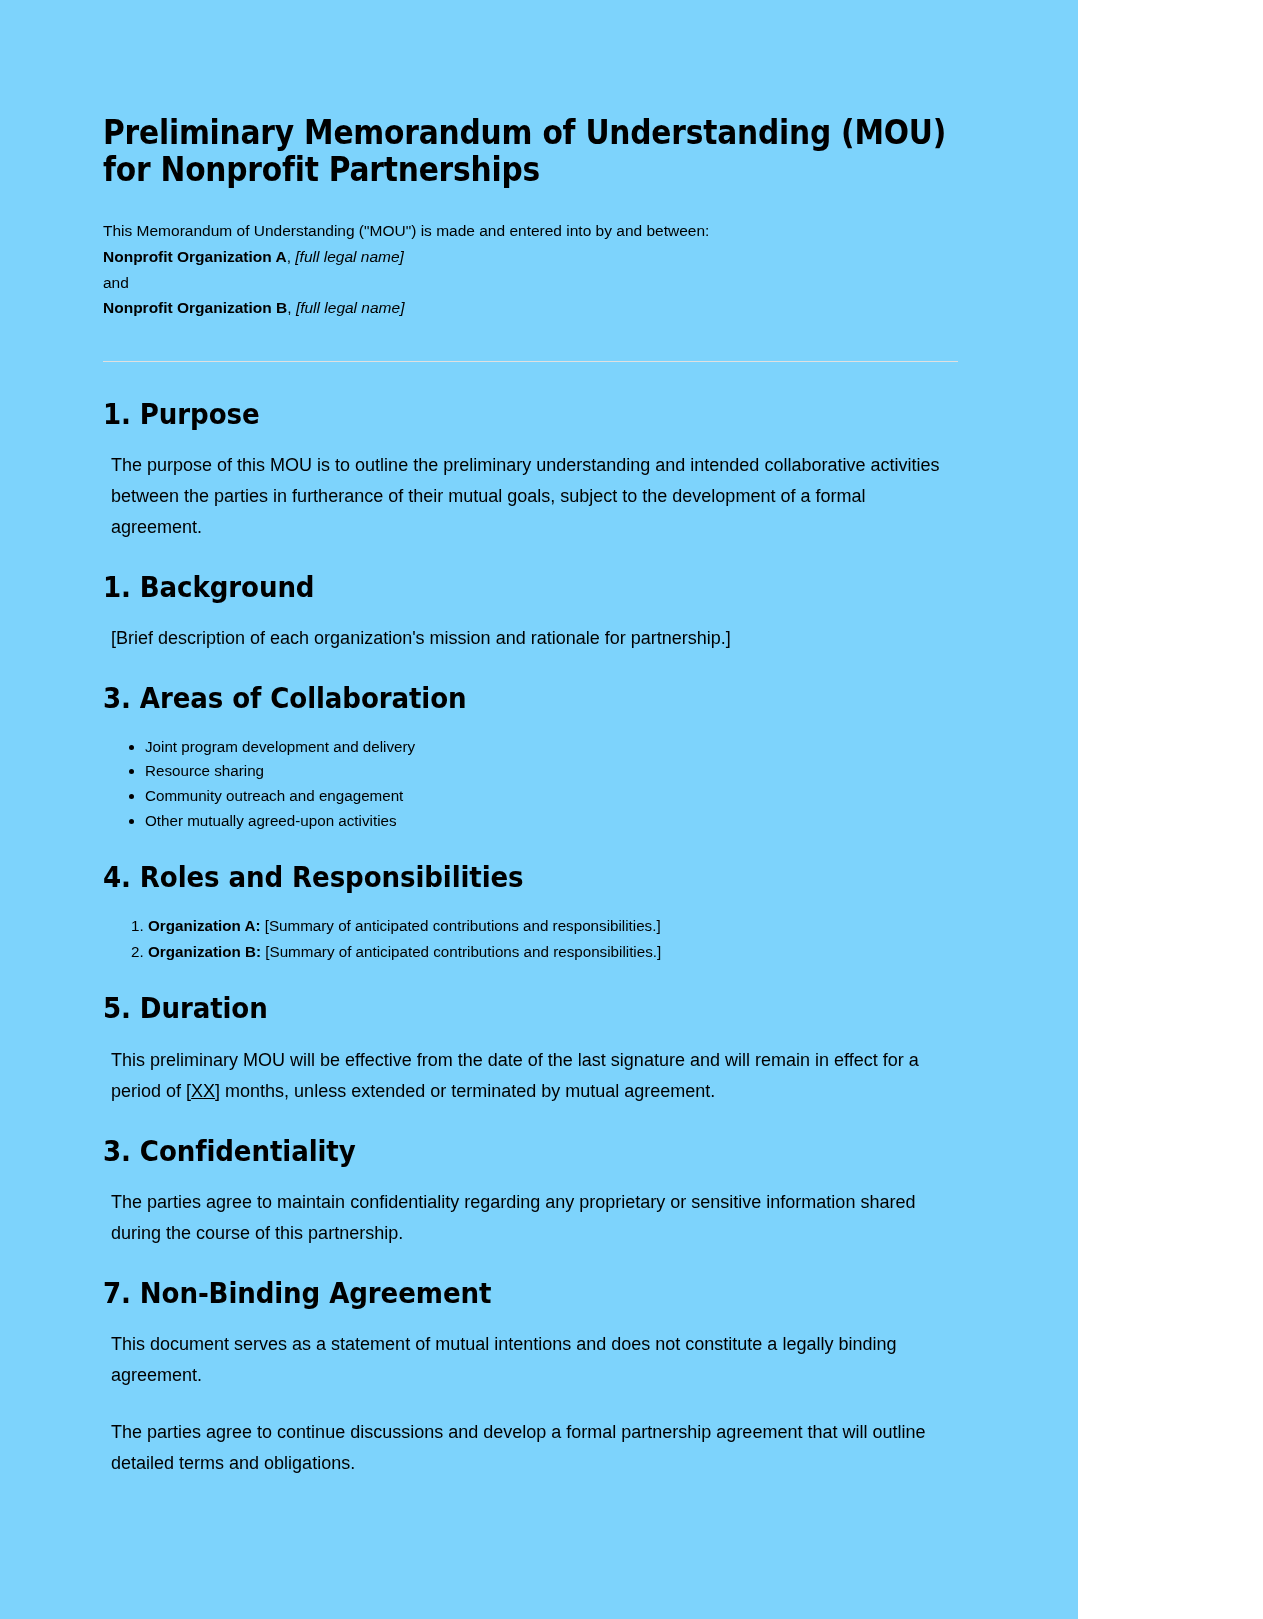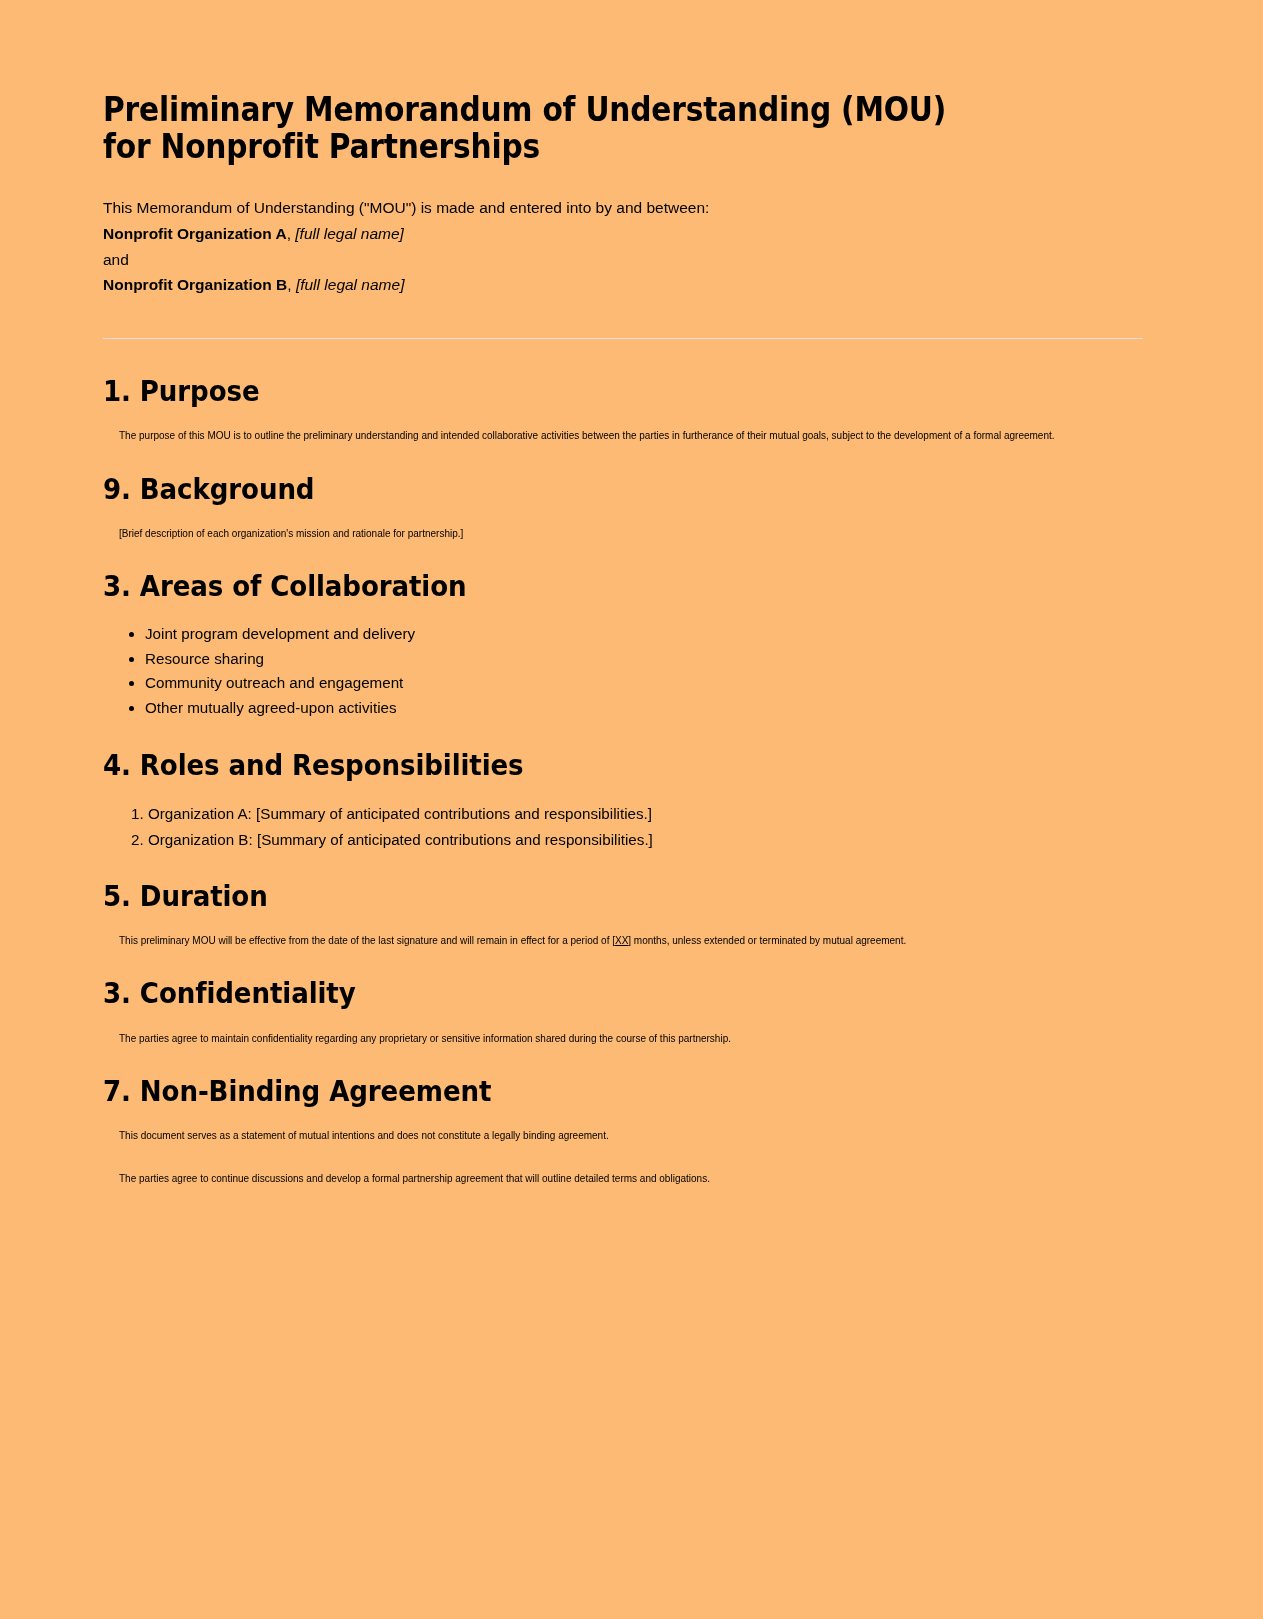--- a/index.html
+++ b/index.html
@@ -10,25 +10,25 @@
   body {
     width: 1263px;
     height: 1619px;
     font-family: "Liberation Sans", sans-serif;
     color: #000000;
     -webkit-font-smoothing: antialiased;
   }
 
   .page {
     position: relative;
-    width: 1263px;
+    width: 1078px;
     min-height: 1619px;
-    background: #fdba74;
+    background: #7dd3fc;
     box-sizing: border-box;
-    padding: 92px 120px 40px 103px;
+    padding: 115px 120px 40px 103px;
   }
 
   .doc-title {
     font-family: "Liberation Sans Narrow", "DejaVu Sans Condensed", "Liberation Sans", sans-serif;
     font-weight: bold;
     font-size: 33px;
     line-height: 1.12;
     letter-spacing: -0.2px;
     margin: 0 0 30px 0;
     color: #000;
@@ -73,23 +73,23 @@
     font-weight: bold;
     font-size: 29px;
     line-height: 1.25;
     margin: 0 0 18px 0;
     letter-spacing: -0.1px;
   }
 
   .section { margin-bottom: 26px; }
 
   .section p.body-text {
-    font-size: 10px;
+    font-size: 18px;
     line-height: 1.72;
-    margin: 16px;
+    margin: 8px;
     max-width: 1010px;
   }
 
   ul.bullets {
     margin: 0;
     padding-left: 42px;
     list-style-type: disc;
   }
   ul.bullets li {
     font-size: 15.2px;
@@ -100,21 +100,21 @@
   ol.numbered {
     margin: 0;
     padding-left: 45px;
     list-style-type: decimal;
   }
   ol.numbered li {
     font-size: 15.2px;
     line-height: 1.68;
     margin: 0;
   }
-  ol.numbered li .lead { font-weight: normal; }
+  ol.numbered li .lead { font-weight: bold; }
 
   u.blank-xx { text-decoration: underline; }
 </style>
 </head>
 <body>
 
 <div class="page">
 
   <h1 class="doc-title">
     <span class="line1">Preliminary Memorandum of Understanding (MOU)</span>
@@ -130,21 +130,21 @@
   </div>
 
   <hr class="sep">
 
   <div class="section">
     <h2 class="section-heading">1. Purpose</h2>
     <p class="body-text">The purpose of this MOU is to outline the preliminary understanding and intended collaborative activities between the parties in furtherance of their mutual goals, subject to the development of a formal agreement.</p>
   </div>
 
   <div class="section">
-    <h2 class="section-heading">9. Background</h2>
+    <h2 class="section-heading">1. Background</h2>
     <p class="body-text">[Brief description of each organization's mission and rationale for partnership.]</p>
   </div>
 
   <div class="section">
     <h2 class="section-heading">3. Areas of Collaboration</h2>
     <ul class="bullets">
       <li>Joint program development and delivery</li>
       <li>Resource sharing</li>
       <li>Community outreach and engagement</li>
       <li>Other mutually agreed-upon activities</li>

